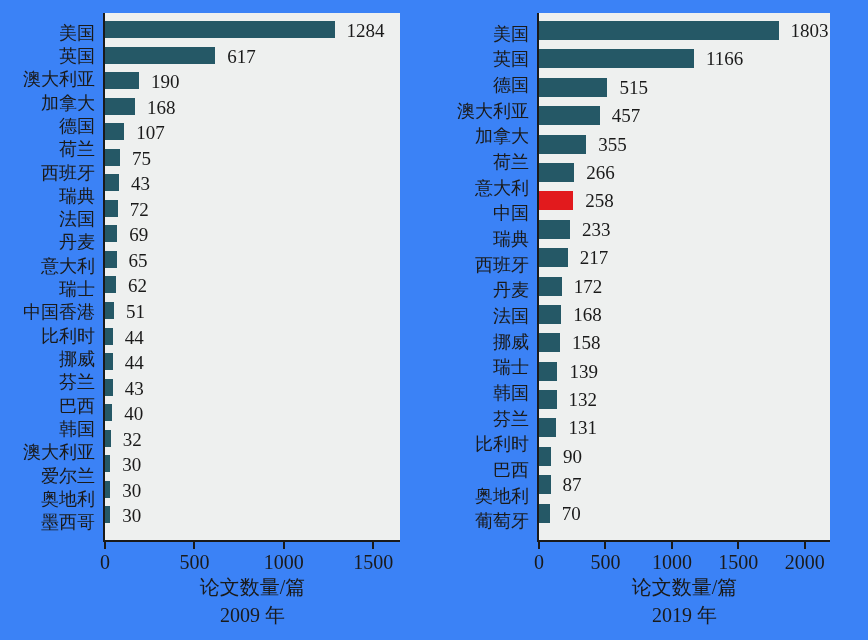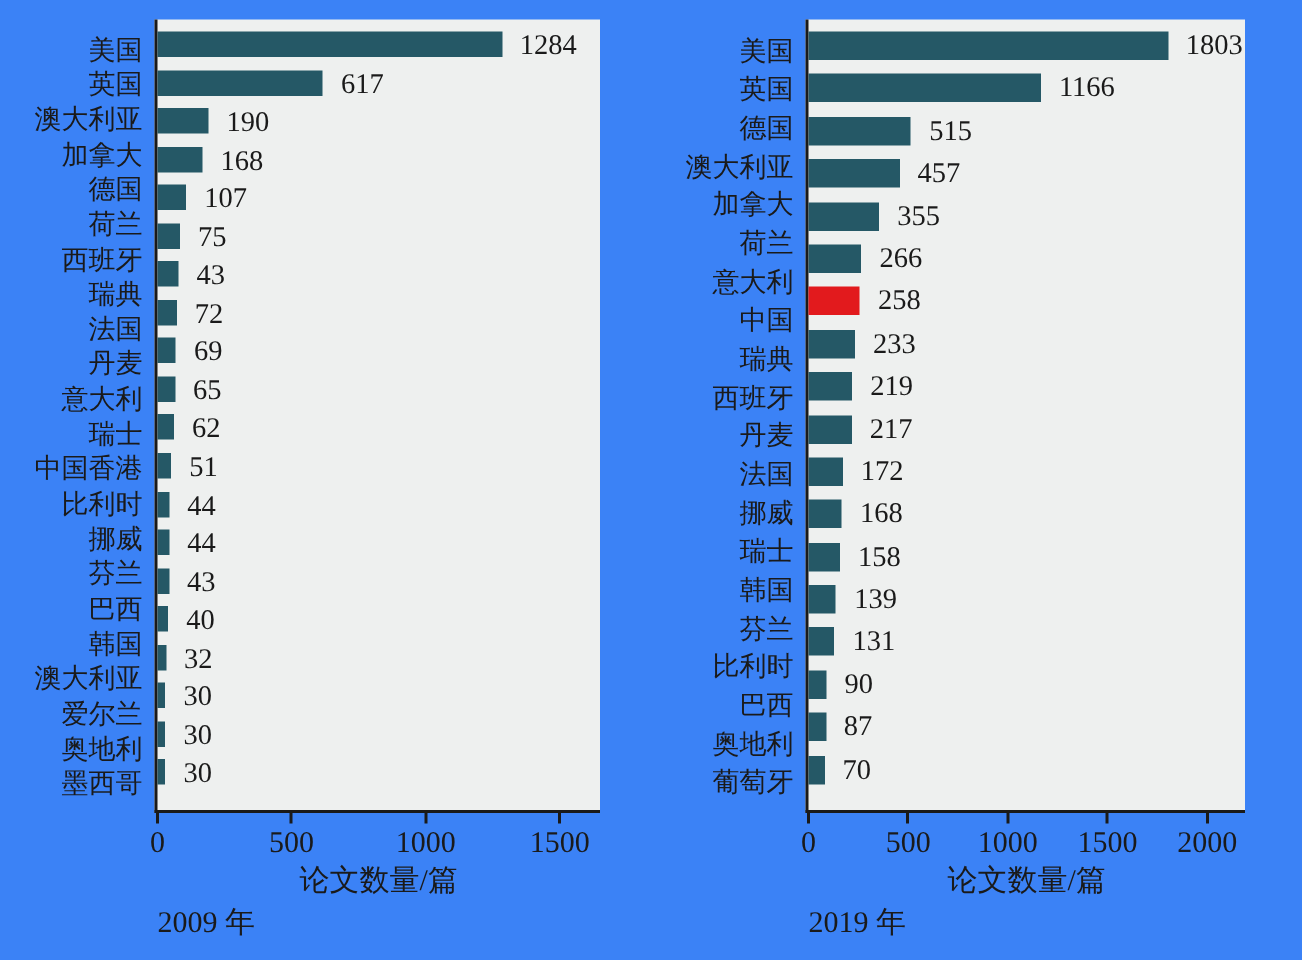--- a/index.html
+++ b/index.html
@@ -94,21 +94,21 @@
   .x-title {
     position: absolute;
     top: 577px;
     text-align: center;
     font-size: 20px;
     line-height: 1;
   }
   .year-title {
     position: absolute;
     top: 605px;
-    text-align: left;
+    text-align: center;
     font-size: 20px;
     line-height: 1;
   }
 </style>
 </head>
 <body>
 
 <div id="canvas">
 
   <div class="chart-block" style="left:0">
@@ -290,42 +290,42 @@
         </div>
         <div class="row">
           <div class="bar" style="width: 11.7808%; height: 19px; background: rgb(226, 26, 29);"></div>
           <div class="val-label">258</div>
         </div>
         <div class="row">
           <div class="bar" style="width: 10.6393%; height: 19px; background: rgb(37, 88, 102);"></div>
           <div class="val-label">233</div>
         </div>
         <div class="row">
-          <div class="bar" style="width: 10%; height: 19px; background: rgb(37, 88, 102);"></div>
-          <div class="val-label">219</div>
-        </div>
-        <div class="row">
           <div class="bar" style="width: 9.90868%; height: 19px; background: rgb(37, 88, 102);"></div>
           <div class="val-label">217</div>
         </div>
         <div class="row">
           <div class="bar" style="width: 7.85388%; height: 19px; background: rgb(37, 88, 102);"></div>
           <div class="val-label">172</div>
         </div>
         <div class="row">
           <div class="bar" style="width: 7.67123%; height: 19px; background: rgb(37, 88, 102);"></div>
           <div class="val-label">168</div>
         </div>
         <div class="row">
           <div class="bar" style="width: 7.21461%; height: 19px; background: rgb(37, 88, 102);"></div>
           <div class="val-label">158</div>
         </div>
         <div class="row">
           <div class="bar" style="width: 6.34703%; height: 19px; background: rgb(37, 88, 102);"></div>
           <div class="val-label">139</div>
+        </div>
+        <div class="row">
+          <div class="bar" style="width: 6.0274%; height: 19px; background: rgb(37, 88, 102);"></div>
+          <div class="val-label">132</div>
         </div>
         <div class="row">
           <div class="bar" style="width: 5.98174%; height: 19px; background: rgb(37, 88, 102);"></div>
           <div class="val-label">131</div>
         </div>
         <div class="row">
           <div class="bar" style="width: 4.10959%; height: 19px; background: rgb(37, 88, 102);"></div>
           <div class="val-label">90</div>
         </div>
         <div class="row">

